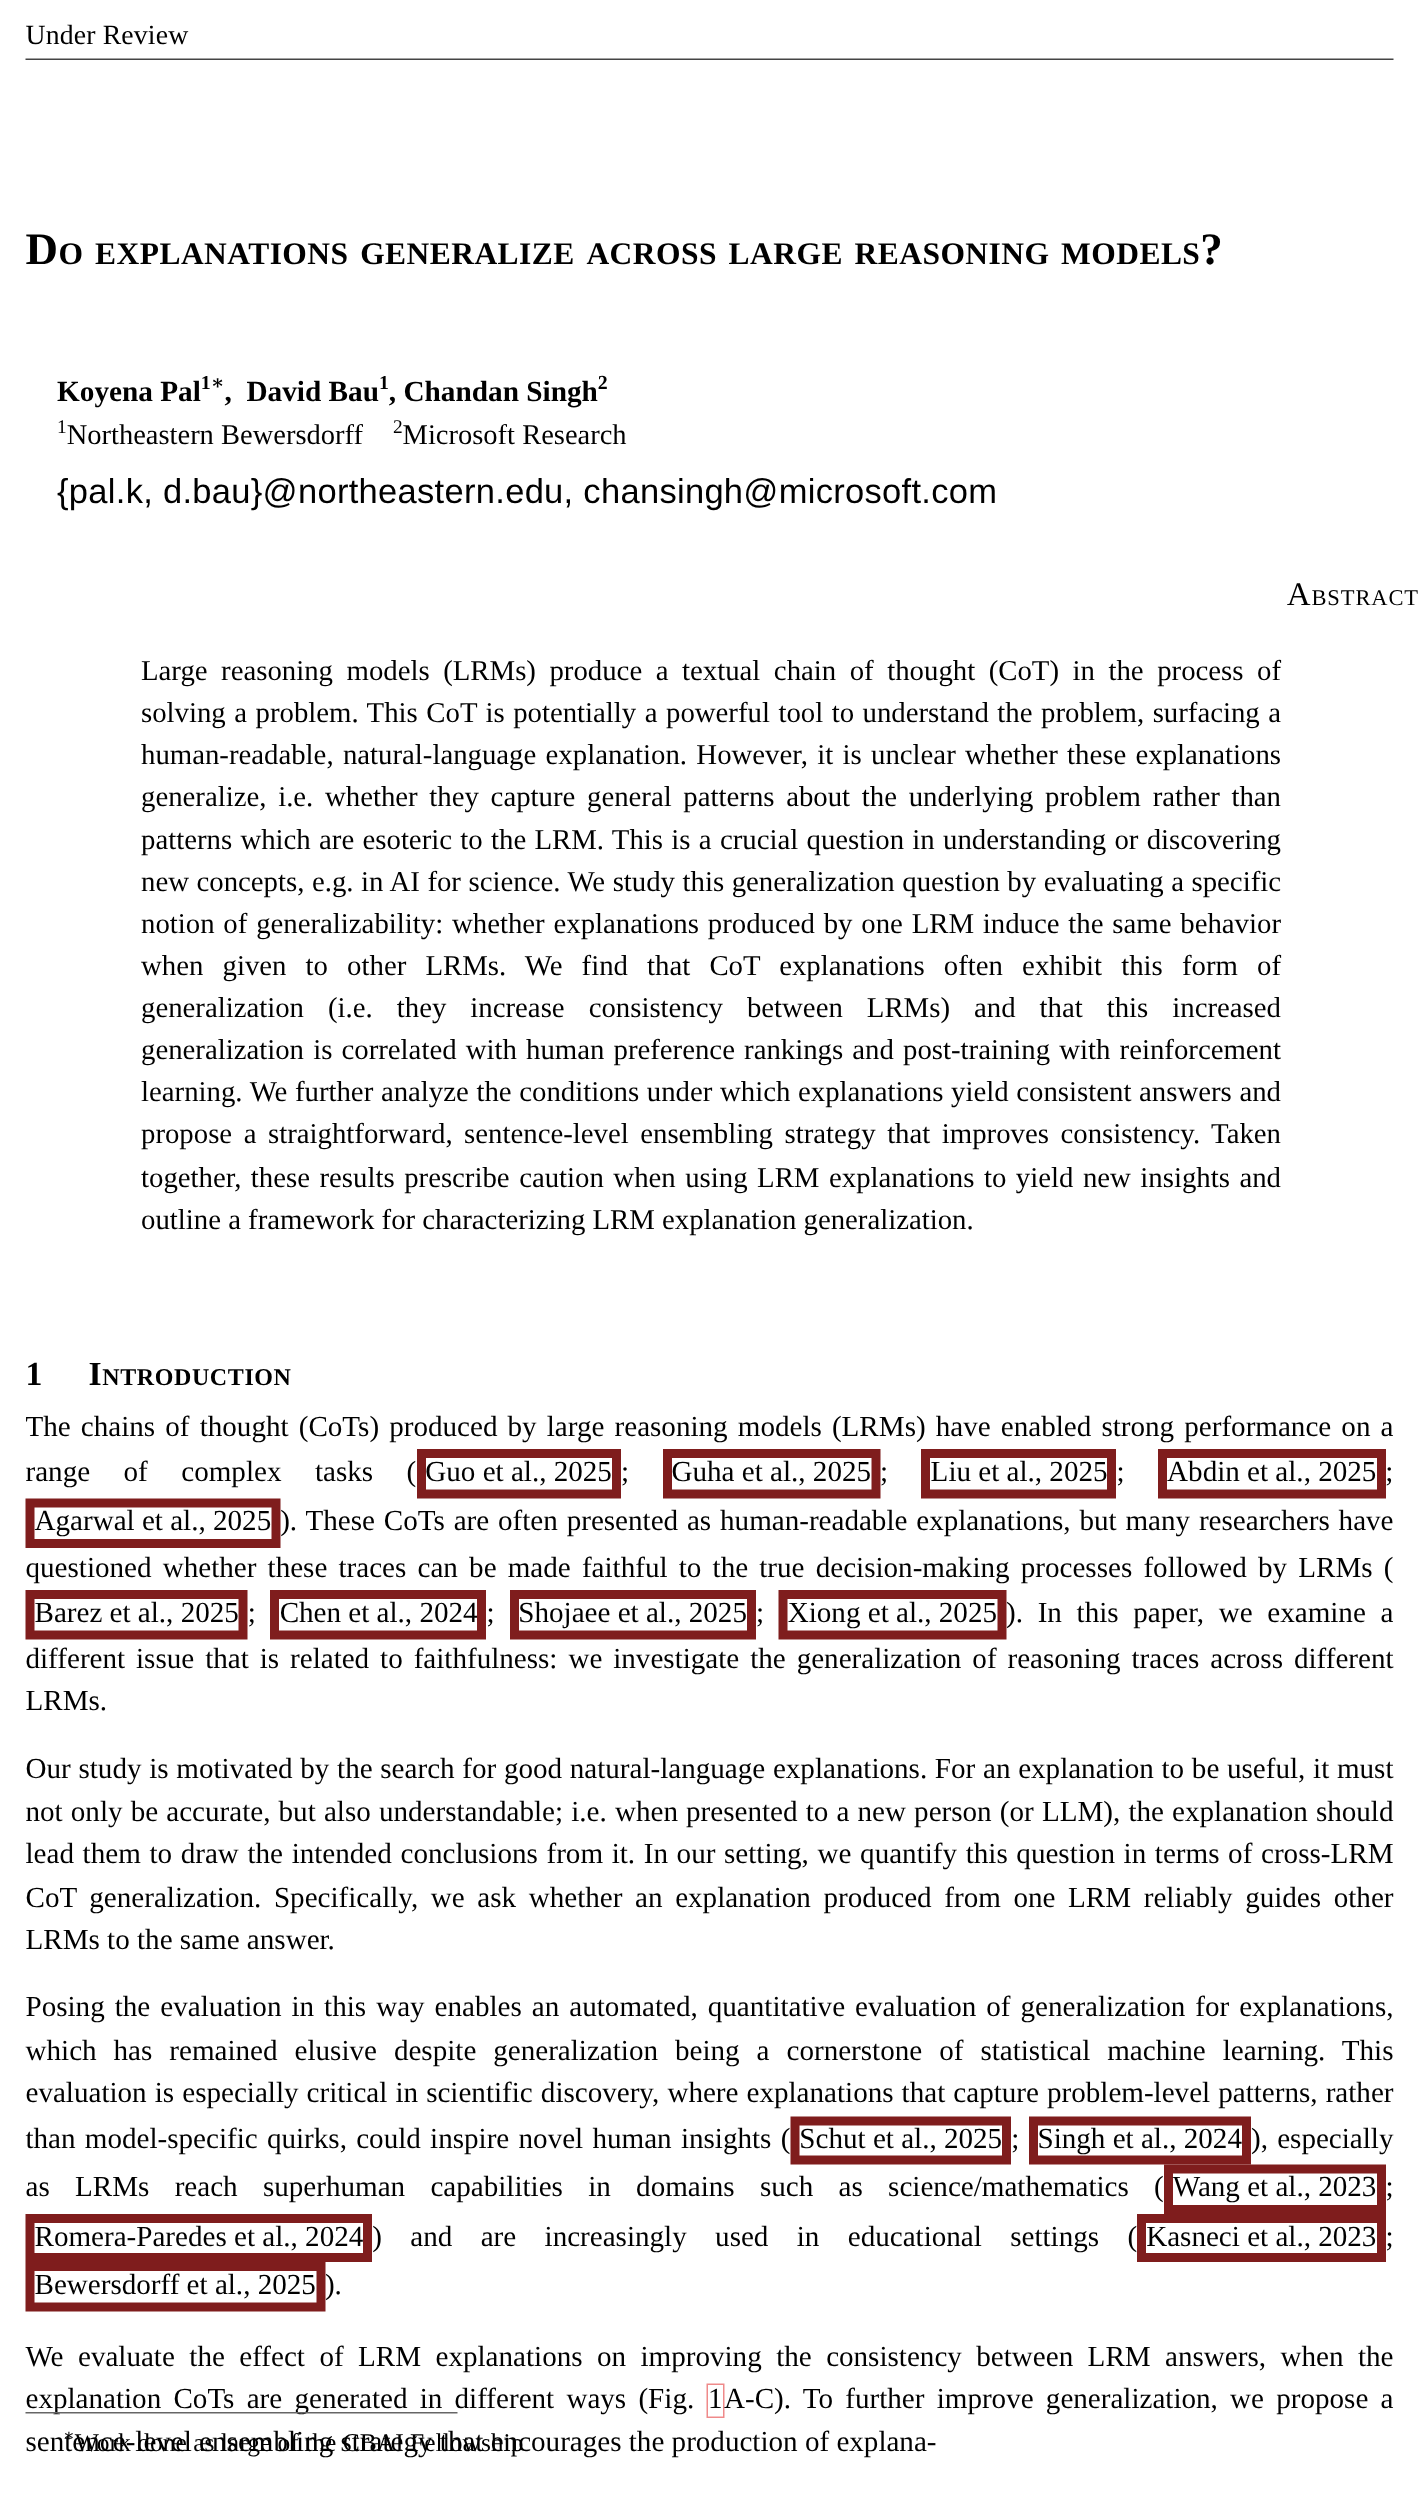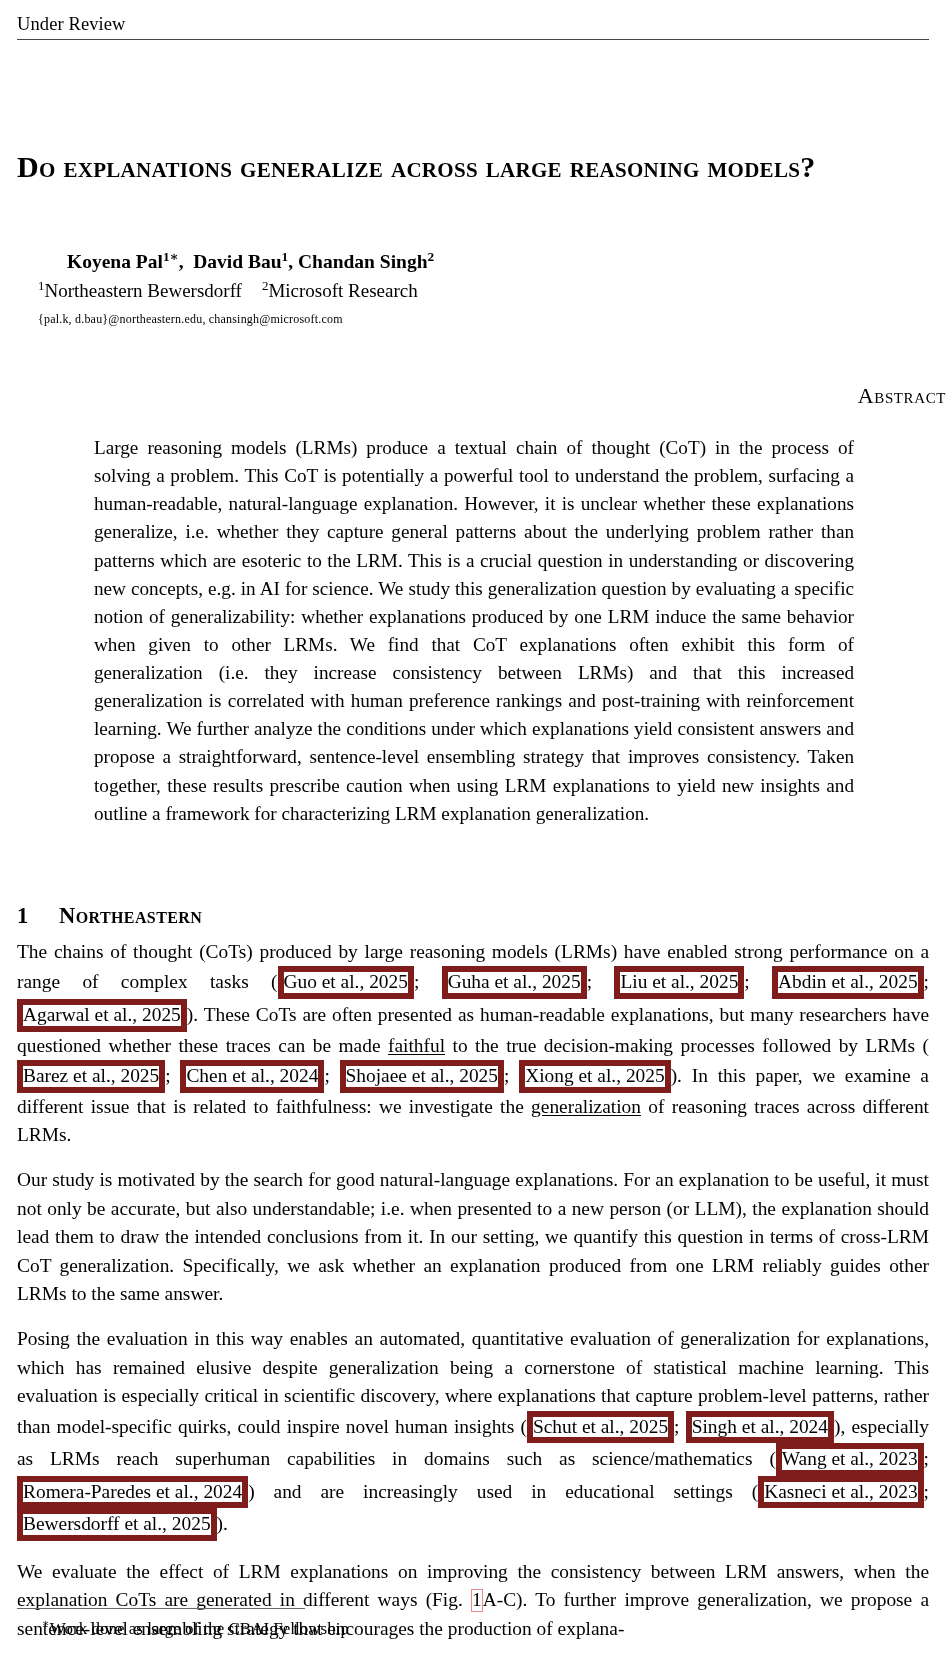--- a/index.html
+++ b/index.html
@@ -61,32 +61,31 @@
     position: absolute;
     left: 38px;
     top: 248px;
     width: 880px;
   }
   .author-line {
     font-size: 19.5px;
     font-weight: bold;
     line-height: 1.45;
     white-space: nowrap;
-    margin-left: 29px;
   }
   .affil-line {
     font-size: 19px;
     line-height: 1.45;
     margin-top: 1px;
     white-space: nowrap;
   }
   .affil-gap { display: inline-block; width: 20px; }
   .email-line {
-    font-family: Liberation Serif, serif;
-    font-size: 12px;
+    font-family: Liberation Sans, sans-serif;
+    font-size: 23px;
     line-height: 1.55;
     margin-top: 5px;
     letter-spacing: 0.2px;
     white-space: nowrap;
   }
   sup { font-size: 0.68em; vertical-align: super; line-height: 0; }
 
   
   .abstract-head {
     position: absolute;
@@ -152,21 +151,21 @@
   }
   .ref {
     display: inline-block;
     border: 1px solid #ef8a8a;
     color: #000000;
     padding: 0 0px;
     line-height: 1.06;
     text-decoration: none;
     box-sizing: border-box;
   }
-  .uline { text-decoration: underline; text-underline-offset: 2px; }
+  .uline { text-underline-offset: 2px; }
   .ital { }
 
   
   .footnote {
     position: absolute;
     left: 17px;
     top: 1608px;
     width: 912px;
   }
   .footnote-rule {
@@ -198,21 +197,21 @@
       <span>Chandan Singh</span><sup>2</sup></div>
     <div class="affil-line"><sup>1</sup><span>Northeastern Bewersdorff</span><span class="affil-gap"></span><sup>2</sup><span>Microsoft Research</span></div>
     <div class="email-line">{pal.k, d.bau}@northeastern.edu, chansingh@microsoft.com</div>
   </div>
 
   <div class="abstract-head">Abstract</div>
   <div class="abstract-body">
     <span>Large reasoning models (LRMs) produce a textual chain of thought (CoT) in the process of solving a problem. This CoT is potentially a powerful tool to understand the problem, surfacing a human-readable, natural-language explanation. However, it is unclear whether these explanations </span><span class="ital">generalize</span><span>, i.e. whether they capture general patterns about the underlying problem rather than patterns which are esoteric to the LRM. This is a crucial question in understanding or discovering new concepts, e.g. in AI for science. We study this generalization question by evaluating a specific notion of generalizability: whether explanations produced by one LRM induce the same behavior when given to other LRMs. We find that CoT explanations often exhibit this form of generalization (i.e. they increase consistency between LRMs) and that this increased generalization is correlated with human preference rankings and post-training with reinforcement learning. We further analyze the conditions under which explanations yield consistent answers and propose a straightforward, sentence-level ensembling strategy that improves consistency. Taken together, these results prescribe caution when using LRM explanations to yield new insights and outline a framework for characterizing LRM explanation generalization.</span>
   </div>
 
-  <h2 class="sec-head"><span class="sec-num">1</span><span>Northeastern</span></h2>
+  <h2 class="sec-head"><span class="sec-num">1</span><span>Introduction</span></h2>
 
   <div class="body-col">
 
     <p class="para"><span>The chains of thought (CoTs) produced by large reasoning models (LRMs) have enabled strong performance on a range of complex tasks (</span><a class="cite" href="#"><span>Guo et al.,</span> <span>2025</span></a>; <a class="cite" href="#"><span>Guha et al.,</span> <span>2025</span></a>; <a class="cite" href="#"><span>Liu et al.,</span> <span>2025</span></a>; <a class="cite" href="#"><span>Abdin et al.,</span> <span>2025</span></a>; <a class="cite" href="#"><span>Agarwal et al.,</span> <span>2025</span></a><span>). These CoTs are often presented as human-readable explanations, but many researchers have questioned whether these traces can be made </span><span class="uline">faithful</span><span> to the true decision-making processes followed by LRMs (</span><a class="cite" href="#"><span>Barez et al.,</span> <span>2025</span></a>; <a class="cite" href="#"><span>Chen et al.,</span> <span>2024</span></a>; <a class="cite" href="#"><span>Shojaee et al.,</span> <span>2025</span></a>; <a class="cite" href="#"><span>Xiong et al.,</span> <span>2025</span></a><span>). In this paper, we examine a different issue that is related to faithfulness: we investigate the </span><span class="uline">generalization</span><span> of reasoning traces across different LRMs.</span></p>
 
     <p class="para"><span>Our study is motivated by the search for good natural-language explanations. For an explanation to be useful, it must not only be accurate, but also </span><span class="ital">understandable</span><span>; i.e. when presented to a new person (or LLM), the explanation should lead them to draw the intended conclusions from it. In our setting, we quantify this question in terms of cross-LRM CoT generalization. Specifically, we ask whether an explanation produced from one LRM reliably guides other LRMs to the same answer.</span></p>
 
     <p class="para"><span>Posing the evaluation in this way enables an automated, quantitative evaluation of generalization for explanations, which has remained elusive despite generalization being a cornerstone of statistical machine learning. This evaluation is especially critical in scientific discovery, where explanations that capture problem-level patterns, rather than model-specific quirks, could inspire novel human insights (</span><a class="cite" href="#"><span>Schut et al.,</span> <span>2025</span></a>; <a class="cite" href="#"><span>Singh et al.,</span> <span>2024</span></a><span>), especially as LRMs reach superhuman capabilities in domains such as science/mathematics (</span><a class="cite" href="#"><span>Wang et al.,</span> <span>2023</span></a>; <a class="cite" href="#"><span>Romera-Paredes et al.,</span> <span>2024</span></a><span>) and are increasingly used in educational settings (</span><a class="cite" href="#"><span>Kasneci et al.,</span> <span>2023</span></a>; <a class="cite" href="#"><span>Bewersdorff et al.,</span> <span>2025</span></a><span>).</span></p>
 
     <p class="para"><span>We evaluate the effect of LRM explanations on improving the consistency between LRM answers, when the explanation CoTs are generated in different ways (Fig. </span><a class="ref" href="#">1</a><span>A-C). To further improve generalization, we propose a sentence-level ensembling strategy that encourages the production of explana-</span></p>

